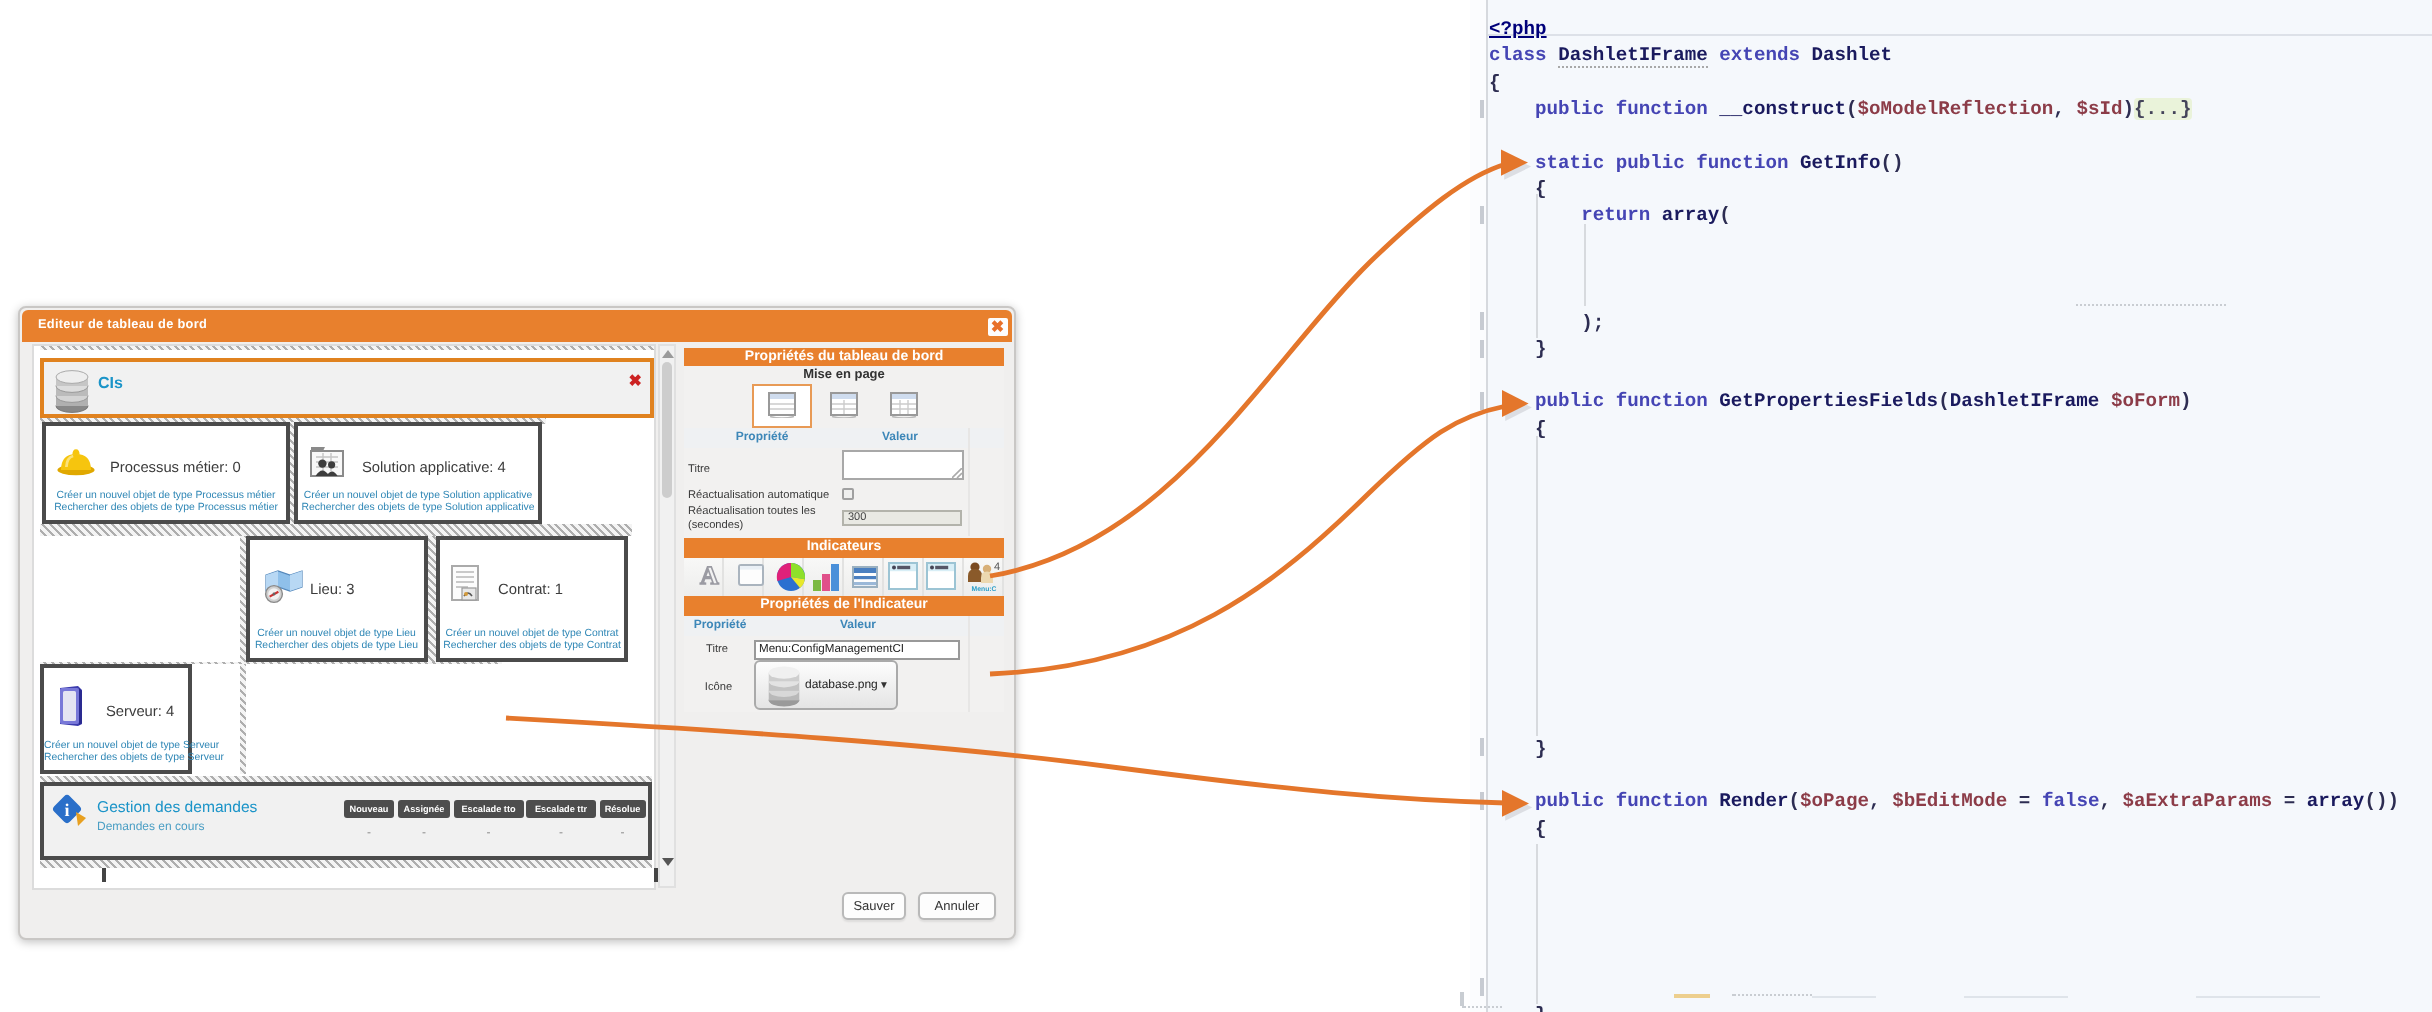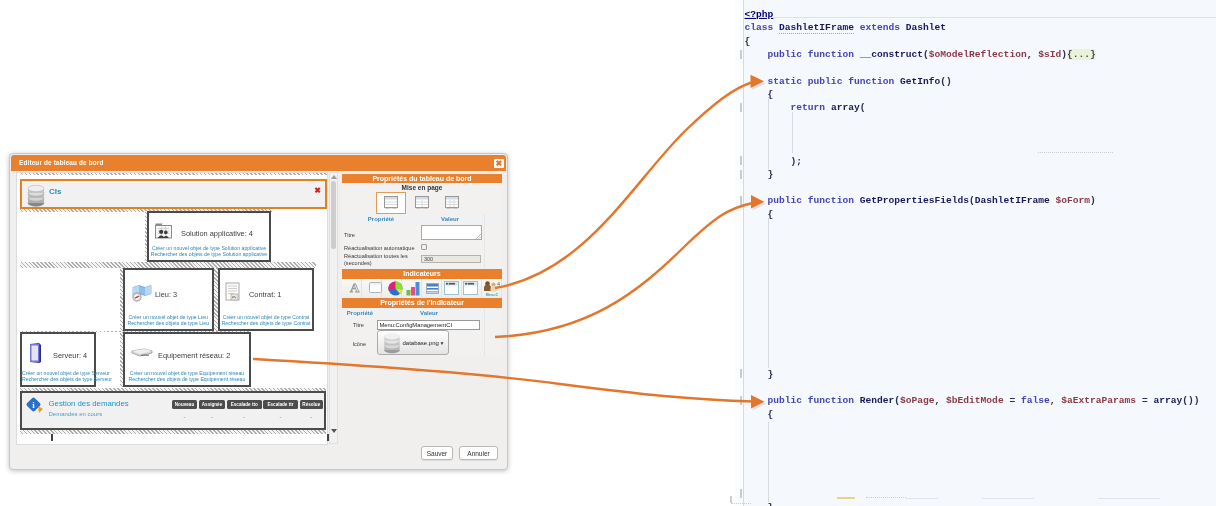--- a/index.html
+++ b/index.html
@@ -151,20 +151,30 @@
       <ellipse cx="9" cy="13" rx="8" ry="3.2" fill="#d4d4d4" stroke="#999" stroke-width="0.5"></ellipse>
         <rect x="1" y="8" width="16" height="5" fill="#bbb"></rect>
       <ellipse cx="9" cy="8" rx="8" ry="3.2" fill="#ddd" stroke="#999" stroke-width="0.5"></ellipse>
         <rect x="1" y="3.5" width="16" height="4.5" fill="#c6c6c6"></rect>
       <ellipse cx="9" cy="3.5" rx="8" ry="3.2" fill="#eee" stroke="#aaa" stroke-width="0.5"></ellipse>
     </svg>
     <span style="position:absolute;left:27px;top:6px;font-size:8px;font-weight:bold;color:#1b94c8;">CIs</span>
     <span style="position:absolute;right:4px;top:5px;font-size:8px;font-weight:bold;color:#c22;">✖</span>
   </div>
 
+  <div class="tile" style="left:11px;top:57.3px;width:124px;height:50.7px;">
+    <svg class="tico" width="20" height="16" viewBox="0 0 20 16">
+        <ellipse cx="10" cy="13" rx="9.3" ry="2.6" fill="#e0a800"></ellipse>
+        <path d="M2.5,13 Q2.5,5 10,5 Q17.5,5 17.5,13 Z" fill="#f6c50e"></path>
+        <path d="M8.2,5.4 Q8.2,2.6 10,2.6 Q11.8,2.6 11.8,5.4 Z" fill="#f6c50e"></path>
+        <path d="M5.2,11.5 Q5.4,6.8 8.6,6" stroke="#fbe27a" stroke-width="1.4" fill="none"></path>
+      </svg>
+    <span class="ttitle" style="left:32px;">Processus métier: 0</span>
+    <div class="tlinks">Créer un nouvel objet de type Processus métier<br>Rechercher des objets de type Processus métier</div>
+  </div>
   <div class="tile" style="left:137px;top:57.3px;width:124px;height:50.7px;">
     <svg class="tico" width="19" height="17" viewBox="0 0 19 17">
         <path d="M1.5,3.5 h6 l1,-2 h-7Z" fill="#8a8a8a"></path>
         <rect x="1.5" y="3.5" width="16" height="12.5" fill="#f8f8f8" stroke="#8a8a8a" stroke-width="1"></rect>
         <path d="M4,6.5 h11 M4,9 h11 M4,11.5 h11 M7.5,4.5 v9 M11.5,4.5 v9" stroke="#c4c4c4" stroke-width="0.7" fill="none"></path>
         <circle cx="7.2" cy="9.8" r="2.1" fill="#3d3d3d"></circle>
         <path d="M3.8,16 q3.4,-5.5 6.8,0Z" fill="#3d3d3d"></path>
         <circle cx="11.8" cy="10.4" r="1.8" fill="#3d3d3d"></circle>
         <path d="M9.2,16 q2.8,-4.6 5.6,0Z" fill="#3d3d3d"></path>
       </svg>
@@ -199,29 +209,20 @@
 
   <div class="tile" style="left:10px;top:178px;width:76px;height:55px;">
     <svg class="tico" style="top:8px;" width="17" height="22" viewBox="0 0 17 22">
         <path d="M3,2 L12,1 L14,3 L14,20 L12,21 L3,20 Z" fill="#3c3cae"></path>
         <rect x="3" y="2" width="9.5" height="18" rx="1" fill="#7878d8"></rect>
         <rect x="4.5" y="3.5" width="6.5" height="15" rx="0.8" fill="#e4e4f2"></rect>
         <path d="M12.5,2 L14,3.5 L14,19.5 L12.5,20.5 Z" fill="#2a2a90"></path>
       </svg>
     <span class="ttitle" style="left:31px;top:17px;">Serveur: 4</span>
     <div class="tlinks">Créer un nouvel objet de type Serveur<br>Rechercher des objets de type Serveur</div>
-  </div>
-  <div class="tile" style="left:113px;top:178px;width:128px;height:55px;">
-    <svg class="tico" style="top:12px;" width="24" height="12" viewBox="0 0 24 12">
-        <path d="M2,5 L14,3 L22,5 L22,7 L10,10 L2,7 Z" fill="#d8d8d8" stroke="#888" stroke-width="0.7"></path>
-        <path d="M2,5 L14,3 L22,5 L10,8 Z" fill="#efefef"></path>
-        <path d="M11,8.7 h8 v1 h-8Z" fill="#666"></path>
-      </svg>
-    <span class="ttitle" style="left:33px;top:17px;">Equipement réseau: 2</span>
-    <div class="tlinks">Créer un nouvel objet de type Equipement réseau<br>Rechercher des objets de type Equipement réseau</div>
   </div>
 
   <div class="abs" style="left:10px;top:236.5px;width:306px;height:39px;border:2px solid #4b4b4b;background:#f1f1f1;box-sizing:border-box;">
     <svg style="position:absolute;left:3px;top:3px;" width="18" height="18" viewBox="0 0 18 18">
         <rect x="3" y="3" width="11" height="11" rx="2" transform="rotate(45 8.5 8.5)" fill="#2a6fc9"></rect>
         <path d="M13,10 l5,3 l-4,4 Z" fill="#e8a020"></path>
         <text x="8.5" y="12" font-size="9" font-weight="bold" fill="#fff" text-anchor="middle" font-family="Liberation Serif">i</text>
       </svg>
     <span style="position:absolute;left:26.5px;top:6px;font-size:7.8px;font-weight:normal;color:#1b94c8;">Gestion des demandes</span>
     <span style="position:absolute;left:26.5px;top:18.5px;font-size:6px;color:#4a9ec4;">Demandes en cours</span>

